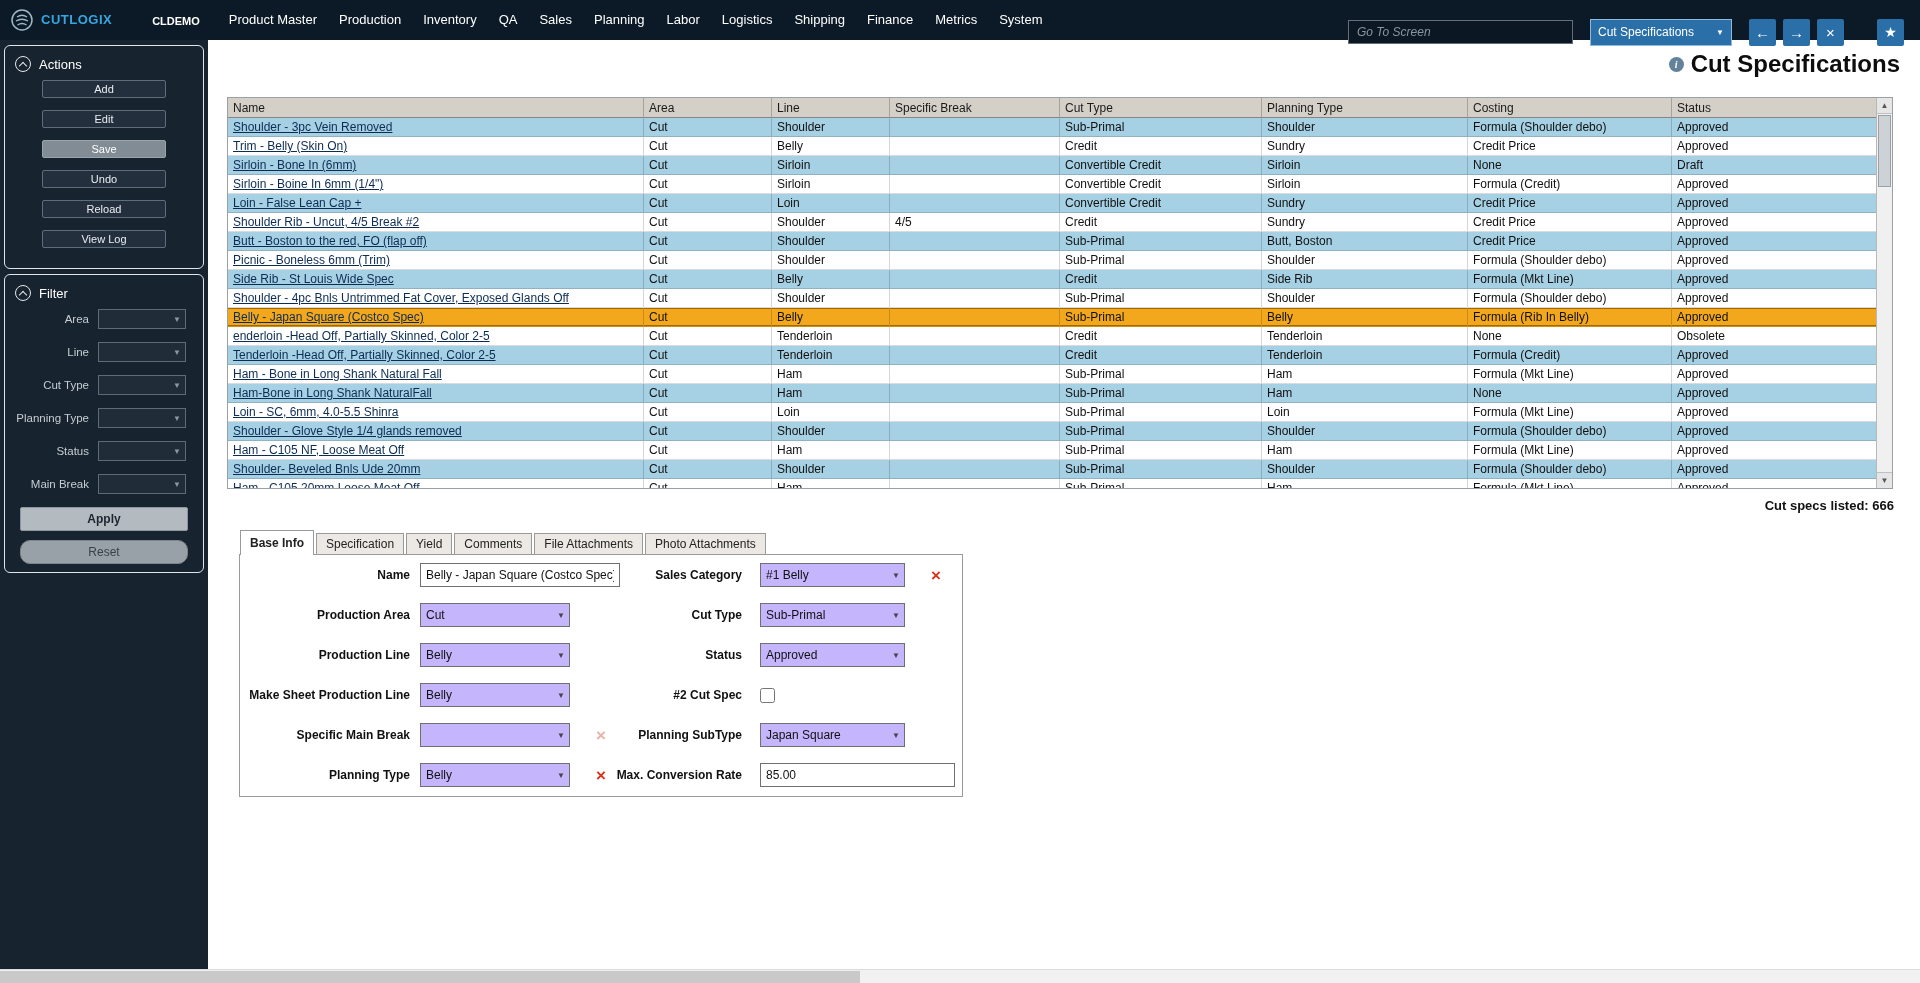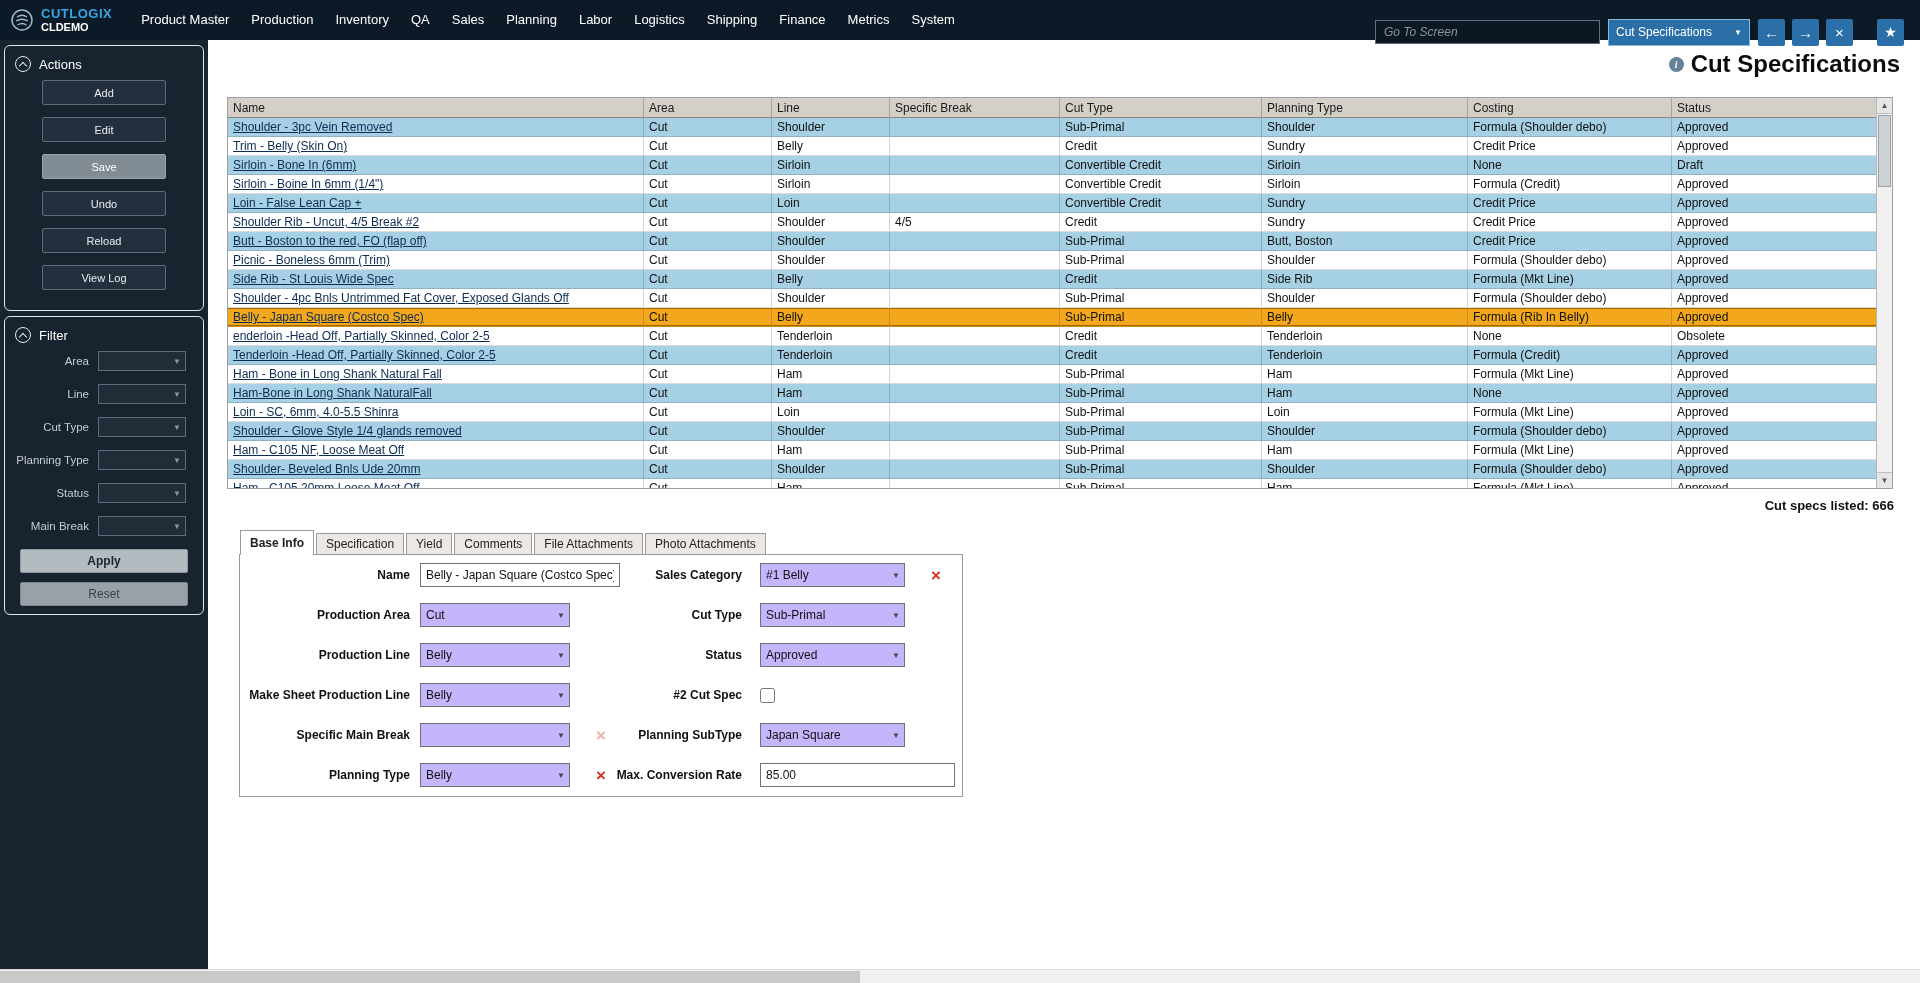--- a/index.html
+++ b/index.html
@@ -6,60 +6,60 @@
   html,body { margin:0; padding:0; }
   body {
     width:1920px; height:983px; position:relative; overflow:hidden;
     background:#ffffff; font-family:"Liberation Sans","DejaVu Sans",sans-serif; color:#111;
   }
 
   
   .topbar { position:absolute; left:0; top:0; width:1920px; height:40px;
     background:#0c1a27; display:flex; align-items:center; }
   .logo { display:flex; align-items:center; gap:7px; padding:0 10px 0 10px; }
-  .logo-text { display:flex; flex-direction:column; align-items:flex-start; line-height:1.1; }
+  .logo-text { display:flex; flex-direction:row; align-items:flex-end; line-height:1.1;gap:40px; }
   .brand { color:#35a7e0; font-weight:bold; font-size:13px; letter-spacing:.5px; }
   .env { color:#ffffff; font-weight:bold; font-size:11px; }
   .menu { display:flex; margin-left:8px; }
   .nav-item { padding:0 11px; font-size:13px; color:#ffffff; line-height:40px; cursor:default; }
-  .topbar-right { margin-left:auto; display:flex; align-items:center; padding-right:16px; gap:8px;margin-top:24px; }
+  .topbar-right { margin-left:auto; display:flex; align-items:center; padding-right:16px; gap:17px;margin-top:24px; }
   .goto-input { width:225px; height:24px; background:#0b1824; border:1px solid #63707c;
     color:#dfe5ea; font-size:12px; padding:0 8px; font-family:inherit; }
   .goto-input::placeholder { color:#8a959f; font-style:italic; }
   .screen-dd { width:142px; height:27px; background:#2a6fa8; border:1px solid #8fb9dc;
     color:#fff; display:flex; align-items:center; font-size:12px; padding:0 7px; }
   .screen-dd-val { flex:1; overflow:hidden; white-space:nowrap; }
   .dd-caret { font-size:8px; color:#fff; margin-left:4px; }
   .nav-btn-group { display:flex; gap:7px; }
   .nav-btn { width:27px; height:27px; background:#2a6fa8; color:#fff; border:none; border-radius:2px;
     font-size:15px; line-height:1; display:flex; align-items:center; justify-content:center; font-family:inherit; }
   .nav-btn.fav { margin-left:16px; font-size:14px; }
 
   
   .sidebar { position:absolute; left:0; top:40px; width:208px; height:929px; background:#17232e; }
   .panel { margin:5px 4px; border:1px solid #dfe5ea; border-radius:6px; padding:6px 0 8px; }
   .panel-head { display:flex; align-items:center; gap:8px; padding:4px 10px 8px; color:#fff;
     font-size:13px; font-weight:normal; }
   .collapse { width:16px; height:16px; border:1px solid #e4e9ee; border-radius:50%; position:relative; flex:0 0 16px; }
   .collapse::after { content:""; position:absolute; left:4px; top:5.5px; width:5px; height:5px;
     border-left:1.5px solid #e4e9ee; border-top:1.5px solid #e4e9ee; transform:rotate(45deg); }
-  .action-btn { display:block; width:124px; margin:0 auto 12px; height:25px; background:#232f3c;
+  .action-btn { display:block; width:124px; margin:0 auto 12px; height:18px; background:#232f3c;
     color:#e8edf2; border:1px solid #5f6d7b; border-radius:2px; font-size:11px; font-family:inherit; }
   .action-btn.hl { background:#828c95; border-color:#9aa4ad; color:#ffffff; }
   .filter-row { display:flex; align-items:center; margin:0 10px 13px; }
   .filter-label { width:74px; text-align:right; margin-right:9px; color:#c6cdd4; font-size:11.5px; }
   .dd { position:relative; display:flex; align-items:center; padding:0 16px 0 5px;
     background:#c4b5fd; border:1px solid #707070; }
   .chev { font-size:8px; color:#444; position:absolute; right:4px; top:50%; transform:translateY(-50%); }
   .dd.dark { width:88px; height:20px; background:#202c38; border:1px solid #5c6b7a; color:#cfd6dc; font-size:11px; }
   .dd.dark .chev { color:#8b97a2; }
   .filter-apply { display:block; width:168px; margin:6px auto 9px; height:24px; background:#b3bac0;
     border:1px solid #8f979e; border-radius:2px; font-weight:bold; font-size:12px; color:#1c252e; font-family:inherit; }
   .filter-reset { display:block; width:168px; margin:0 auto; height:24px; background:#99a1a8;
-    border:1px solid #7d858c; border-radius:2px; font-size:12px; color:#39424a; font-family:inherit; }
+    border:1px solid #7d858c; border-radius:10px; font-size:12px; color:#39424a; font-family:inherit; }
 
   
   .page-title-row { position:absolute; top:50px; right:20px; display:flex; align-items:center; gap:7px; }
   .info-badge { width:15px; height:15px; border-radius:50%; background:#64829a; color:#fff;
     font-size:10px; font-weight:bold; font-style:italic; display:inline-flex;
     align-items:center; justify-content:center; font-family:"Liberation Serif",serif; }
   .page-title { margin:0; font-size:24px; font-weight:bold; color:#0d0d0d; }
 
   
   .grid-wrap { position:absolute; left:227px; top:97px; width:1666px; height:392px;

